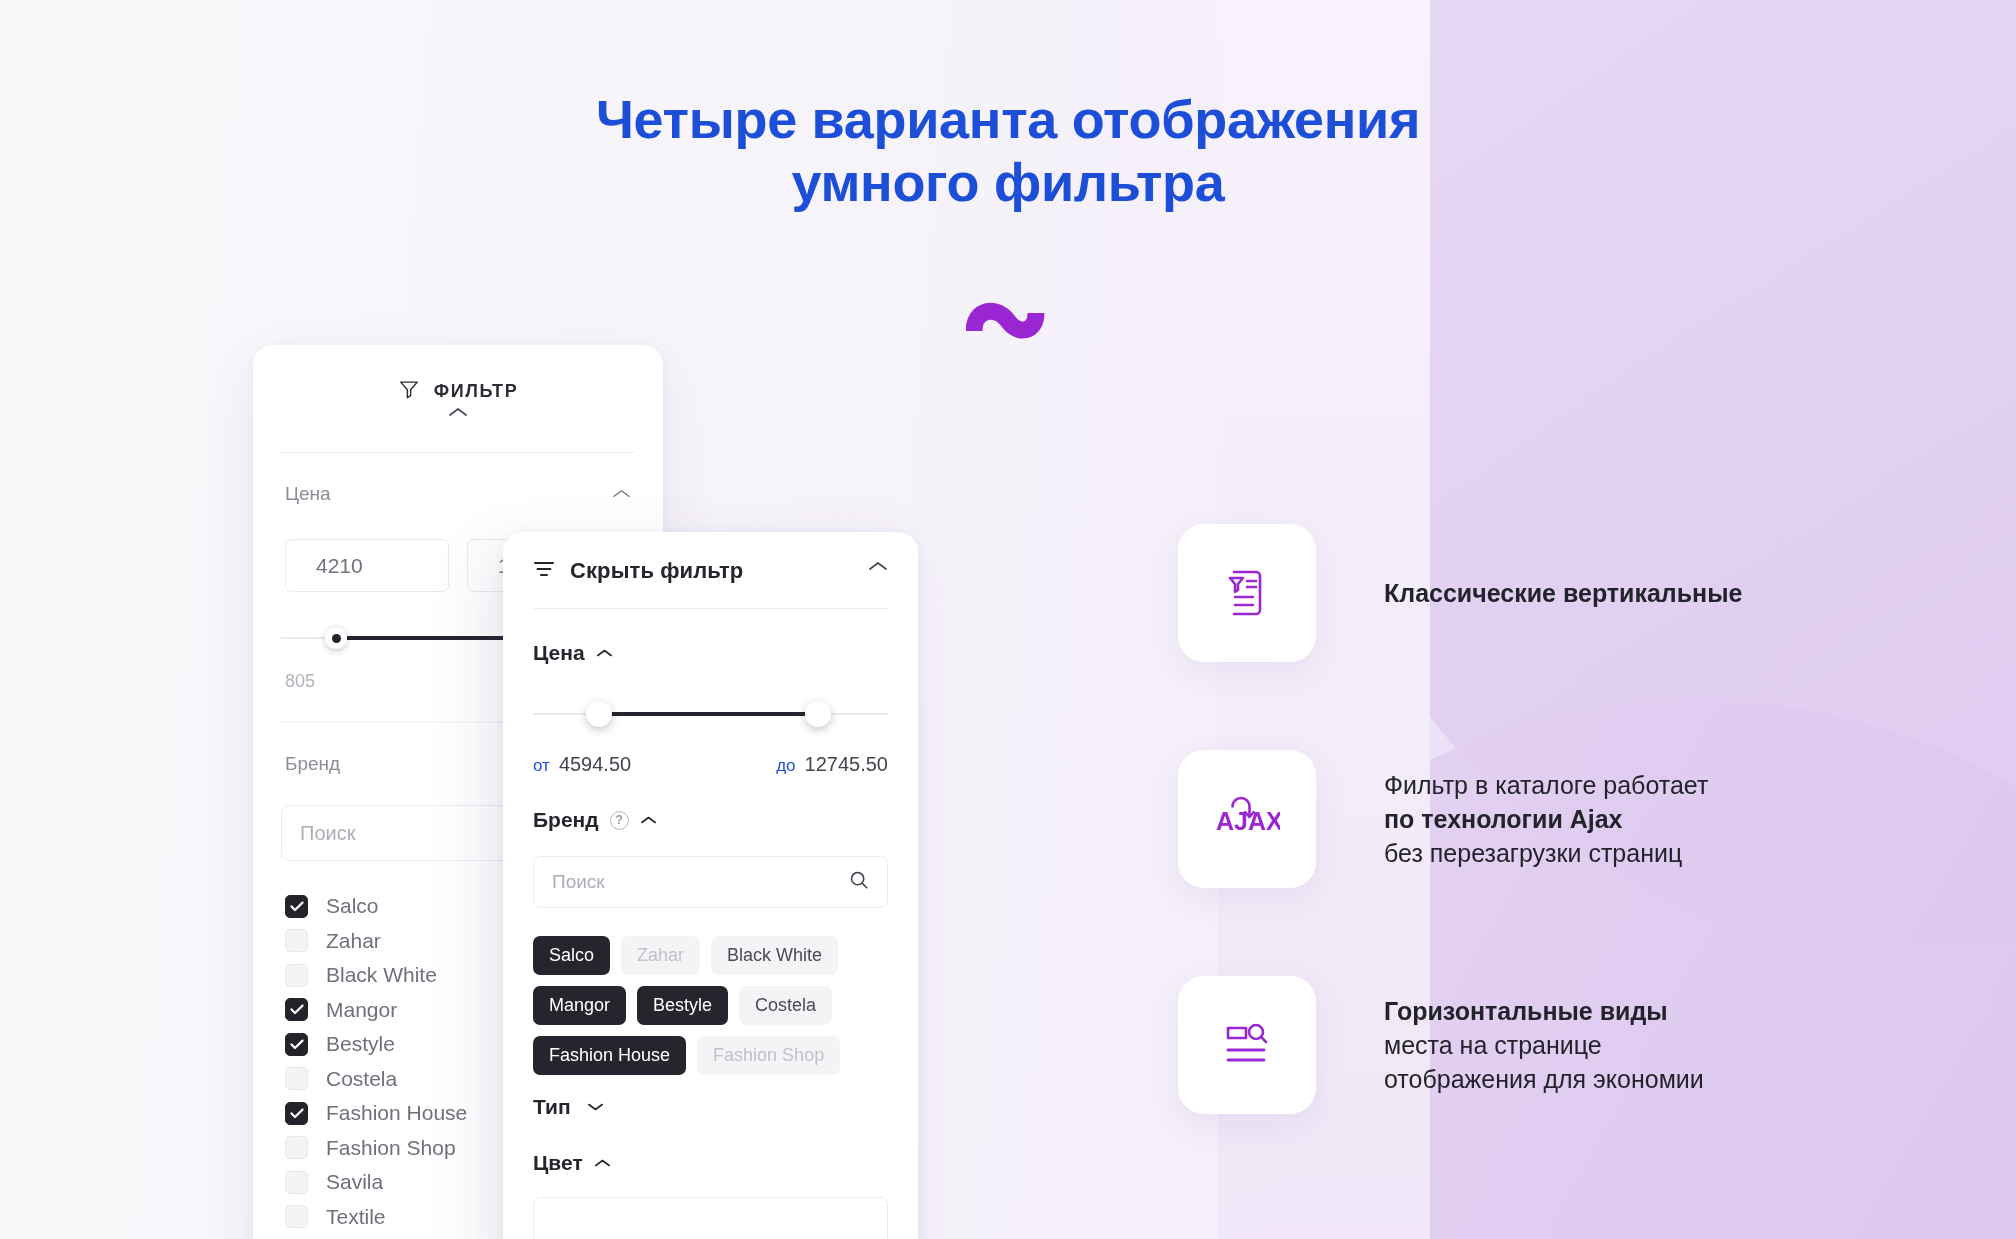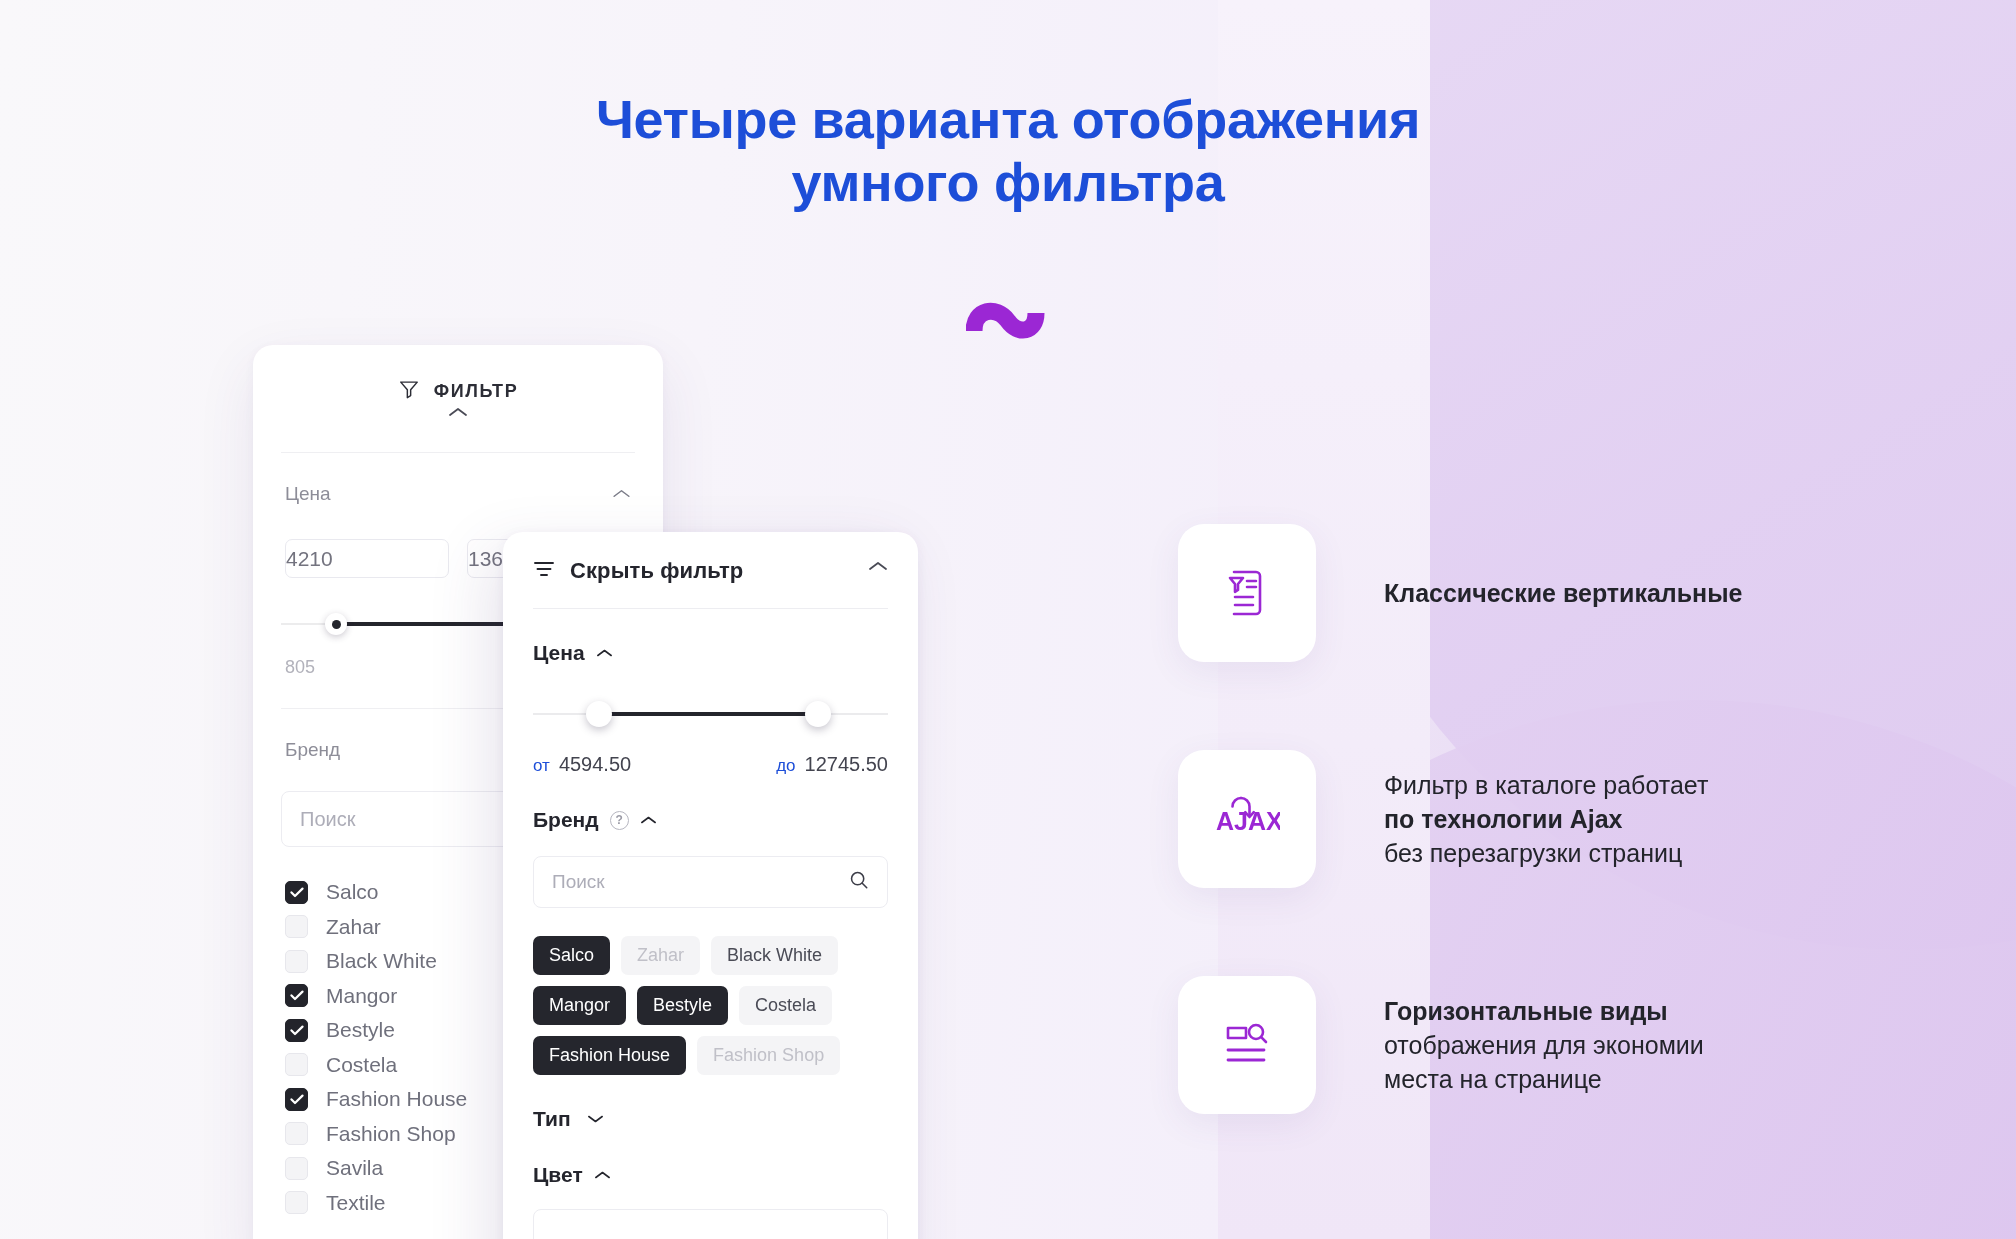--- a/index.html
+++ b/index.html
@@ -92,23 +92,23 @@
     margin-top: 30px;
     padding-top: 30px;
   }
   .sec-head {
     display: flex; align-items: center; justify-content: space-between;
     padding: 0 4px;
   }
   .sec-label { font-size: 19px; color: #8d8d98; }
   .price-inputs { display: flex; gap: 18px; margin-top: 34px; padding: 0 4px; }
   .price-input {
-    flex: 1; height: 39px;
+    flex: 1; height: 53px;
     border: 1px solid #e9e9ef; border-radius: 7px;
-    display: flex; align-items: center; padding-left: 0;
+    display: flex; align-items: center; padding-left: 30px;
     font-size: 21px; color: #73737f;
   }
   .range-wrap { margin-top: 35px; padding: 0 4px; position: relative; height: 22px; }
   .range-track {
     position: absolute; top: 10px; left: 0; right: 0; height: 2px; background: #ececed;
   }
   .range-fill {
     position: absolute; top: 9px; left: 64px; right: 0; height: 4px; background: #24252c;
   }
   .range-knob {
@@ -180,21 +180,21 @@
     padding: 0 18px; font-size: 19px; color: #adadb8;
   }
   .tags { display: flex; flex-wrap: wrap; gap: 11px 11px; margin-top: 28px; }
   .tag {
     border-radius: 7px; padding: 9px 16px;
     font-size: 18px; white-space: nowrap;
   }
   .tag.on { background: #25262d; color: #ffffff; font-weight: 500; }
   .tag.off { background: #f4f4f6; color: #4a4b56; }
   .tag.dim { background: #f4f4f6; color: #c0c0c8; }
-  .fr-sec-collapsed { margin-top: 32px; gap: 16px; }
+  .fr-sec-collapsed { margin-top: 20px; gap: 16px; }
   .fr-color-search {
     margin-top: 22px; height: 52px;
     border: 1px solid #ececf1; border-radius: 8px;
   }
 
   .help-icon {
     width: 19px; height: 19px; border-radius: 50%;
     border: 1.6px solid #b6b6c0; color: #9b9ba6;
     font-size: 12px; line-height: 16px; text-align: center;
     font-weight: 700; flex: none;
@@ -484,17 +484,17 @@
       <div class="feat-icon">
         <svg width="58" height="58" viewBox="0 0 58 58" fill="none">
           <path d="M10 12h18v10H10z" stroke="#9B27D4" stroke-width="2.6" stroke-linejoin="round"></path>
           <circle cx="38" cy="16" r="7" stroke="#9B27D4" stroke-width="2.6"></circle>
           <path d="M43.2 21.2 L48 26" stroke="#9B27D4" stroke-width="2.6" stroke-linecap="round"></path>
           <path d="M10 34h36M10 44h36" stroke="#9B27D4" stroke-width="2.8" stroke-linecap="round"></path>
         </svg>
       </div>
       <div class="feat-text">
         <div><b>Горизонтальные виды</b></div>
+        <div>места на странице</div>
         <div>отображения для экономии</div>
-        <div>места на странице</div>
       </div>
     </div>
   </div>
 
 </body></html>

